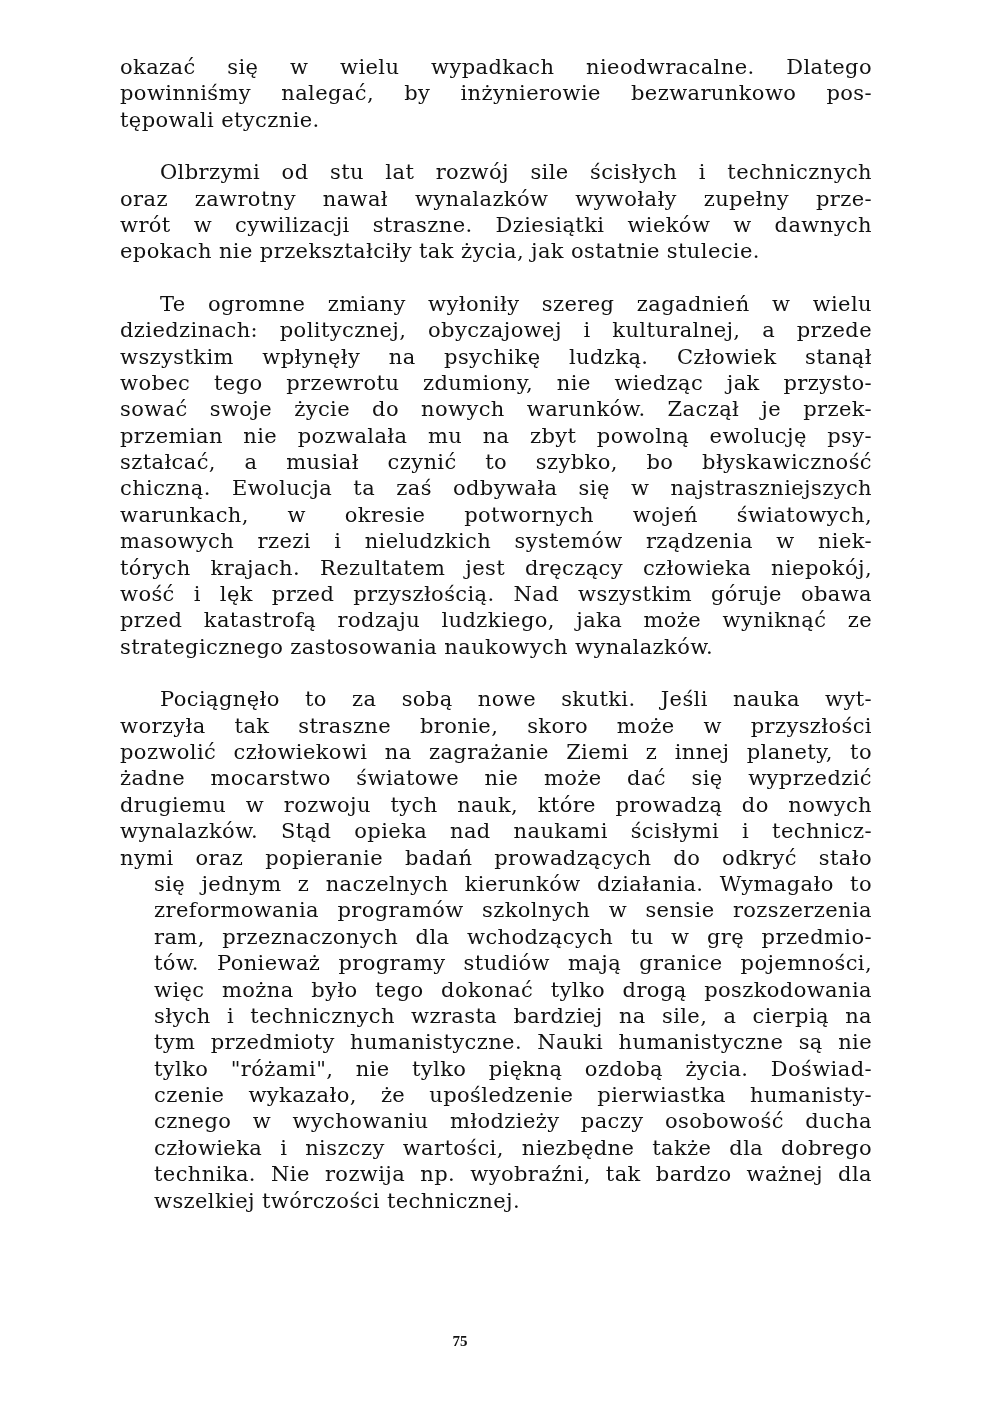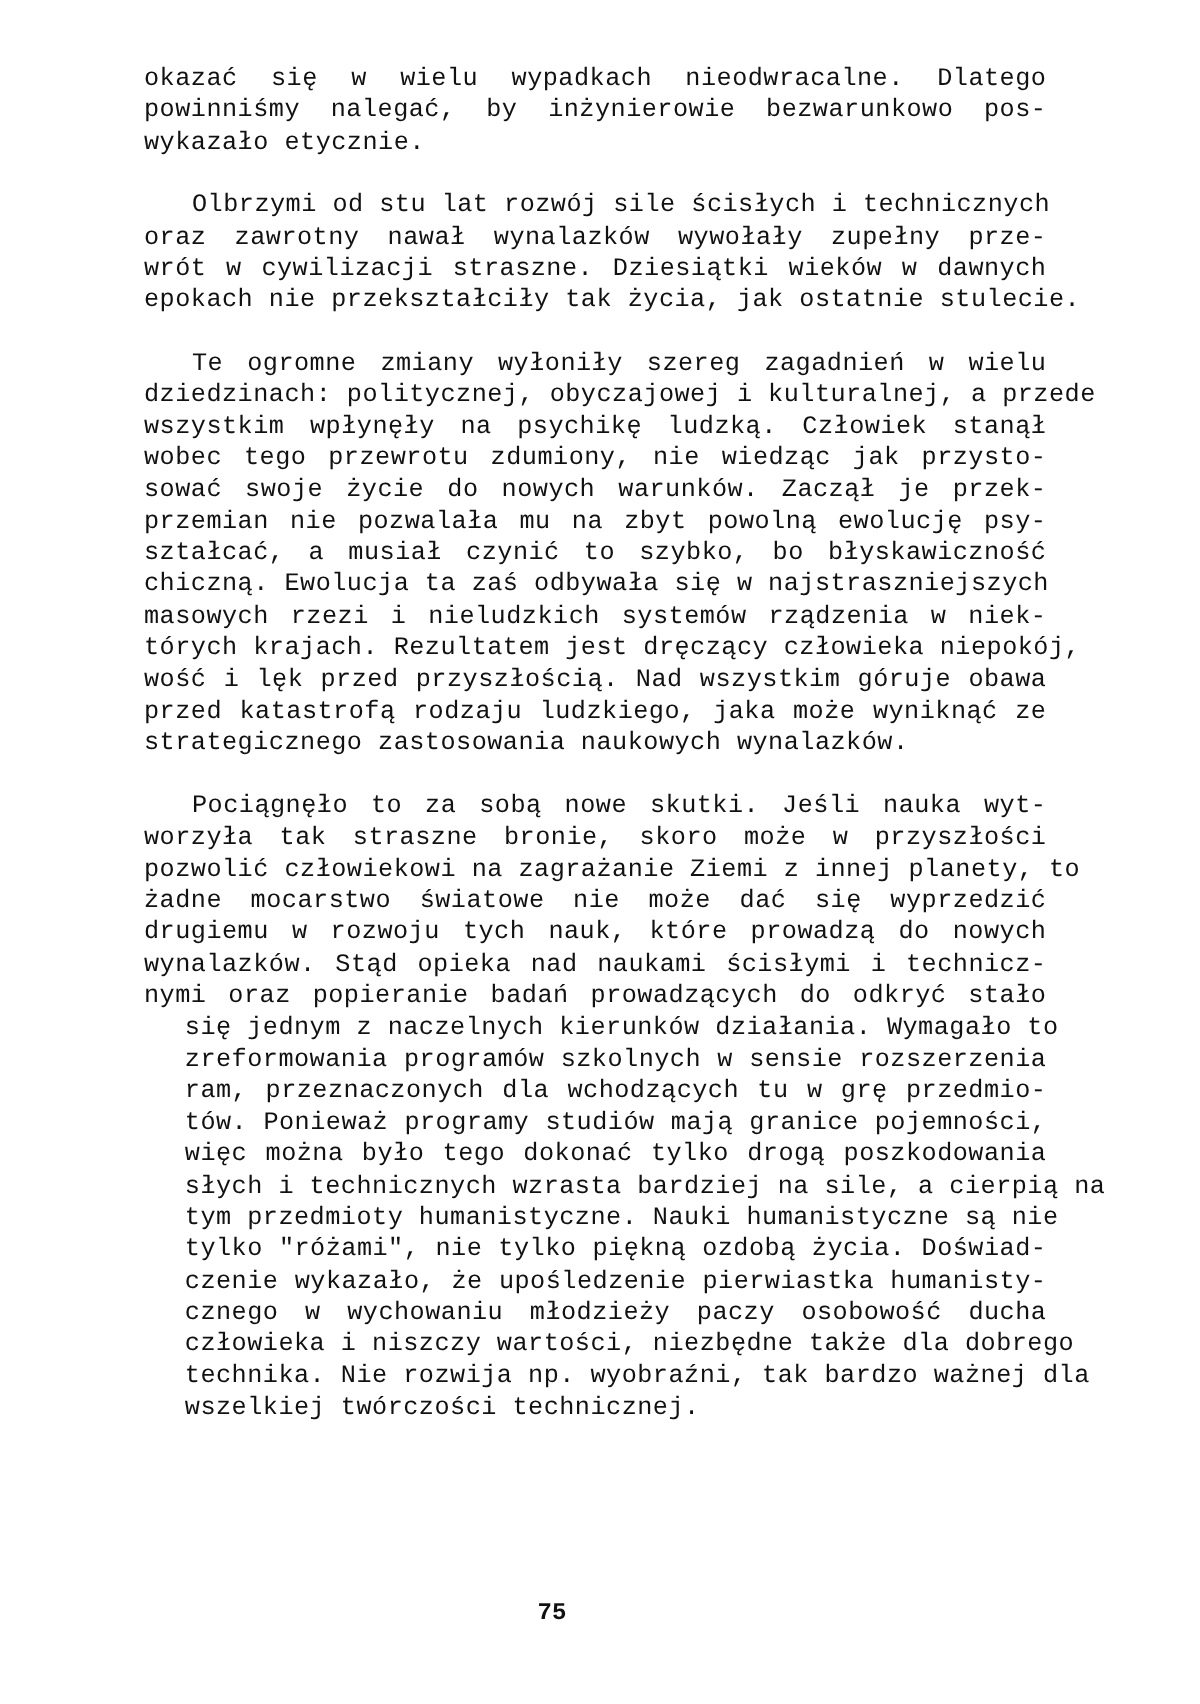--- a/index.html
+++ b/index.html
@@ -8,54 +8,54 @@
     position: absolute; left: 120px; top: 54px; width: 752px;
     font-family: "DejaVu Serif", "Liberation Serif", serif;
     font-size: 21px; color: #111111;
     letter-spacing: 0.4px;
   }
   .para { margin: 0 0 26px 0; }
   .line {
     display: block; height: 26.4px; line-height: 26.4px;
     text-align: justify; text-align-last: justify; white-space: nowrap;
     overflow: visible;
-    font-family: Liberation Mono, monospace;
   }
   .line.last { text-align-last: left; }
   .line.indent { padding-left: 40px; }
   .line.nudge { padding-left: 4px; margin-left: 30px; }
   .pagenum {
     position: absolute; left: 0; width: 920px; top: 1333px; text-align: center;
-    font-family: Liberation Mono, monospace; font-size: 20px; font-weight: bold; color: #111;
+    font-family: Liberation Serif, serif; font-size: 15px; font-weight: bold; color: #111;
   }
 </style>
 </head>
 <body>
 
 <div class="page">
   <div class="para">
     <span class="line">okazać się w wielu wypadkach nieodwracalne. Dlatego</span>
     <span class="line">powinniśmy nalegać, by inżynierowie bezwarunkowo pos-</span>
-    <span class="line last">wykazało etycznie.</span>
+    <span class="line last">tępowali etycznie.</span>
   </div>
   <div class="para">
     <span class="line indent">Olbrzymi od stu lat rozwój sile ścisłych i technicznych</span>
     <span class="line">oraz zawrotny nawał wynalazków wywołały zupełny prze-</span>
     <span class="line">wrót w cywilizacji straszne. Dziesiątki wieków w dawnych</span>
     <span class="line last">epokach nie przekształciły tak życia, jak ostatnie stulecie.</span>
   </div>
   <div class="para">
     <span class="line indent">Te ogromne zmiany wyłoniły szereg zagadnień w wielu</span>
     <span class="line">dziedzinach: politycznej, obyczajowej i kulturalnej, a przede</span>
     <span class="line">wszystkim wpłynęły na psychikę ludzką. Człowiek stanął</span>
     <span class="line">wobec tego przewrotu zdumiony, nie wiedząc jak przysto-</span>
     <span class="line">sować swoje życie do nowych warunków. Zaczął je przek-</span>
     <span class="line">przemian nie pozwalała mu na zbyt powolną ewolucję psy-</span>
     <span class="line">ształcać, a musiał czynić to szybko, bo błyskawiczność</span>
     <span class="line">chiczną. Ewolucja ta zaś odbywała się w najstraszniejszych</span>
+    <span class="line">warunkach, w okresie potwornych wojeń światowych,</span>
     <span class="line">masowych rzezi i nieludzkich systemów rządzenia w niek-</span>
     <span class="line">tórych krajach. Rezultatem jest dręczący człowieka niepokój,</span>
     <span class="line">wość i lęk przed przyszłością. Nad wszystkim góruje obawa</span>
     <span class="line">przed katastrofą rodzaju ludzkiego, jaka może wyniknąć ze</span>
     <span class="line last">strategicznego zastosowania naukowych wynalazków.</span>
   </div>
   <div class="para">
     <span class="line indent">Pociągnęło to za sobą nowe skutki. Jeśli nauka wyt-</span>
     <span class="line">worzyła tak straszne bronie, skoro może w przyszłości</span>
     <span class="line">pozwolić człowiekowi na zagrażanie Ziemi z innej planety, to</span>

